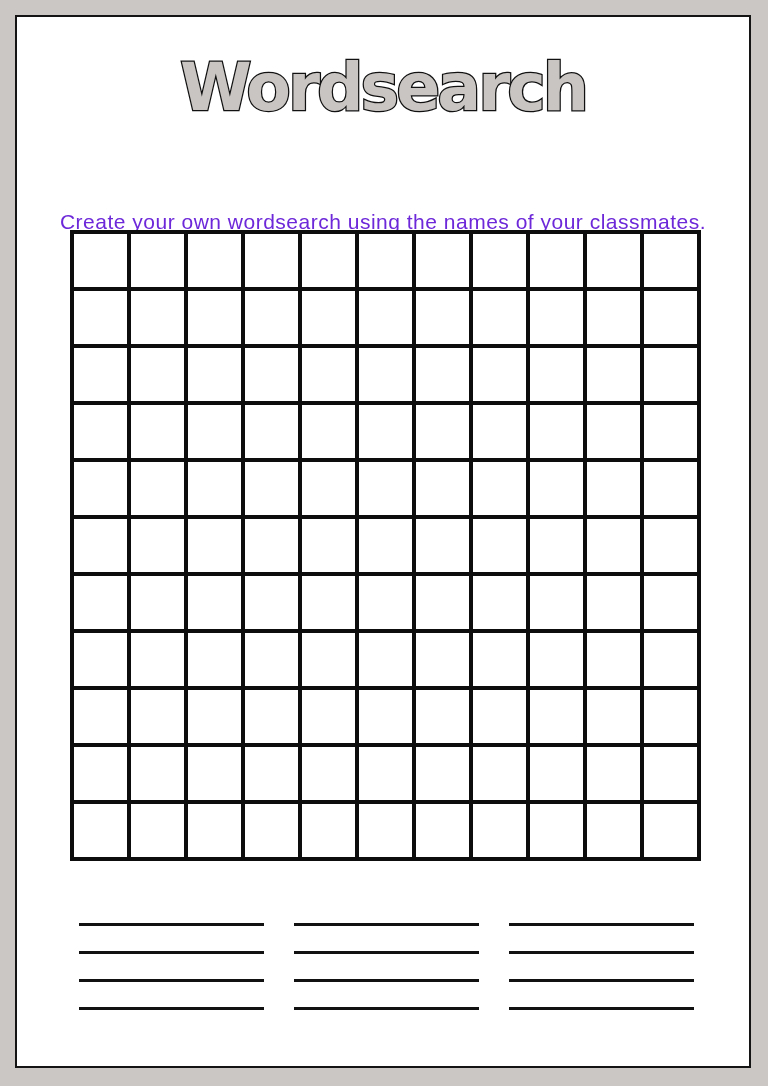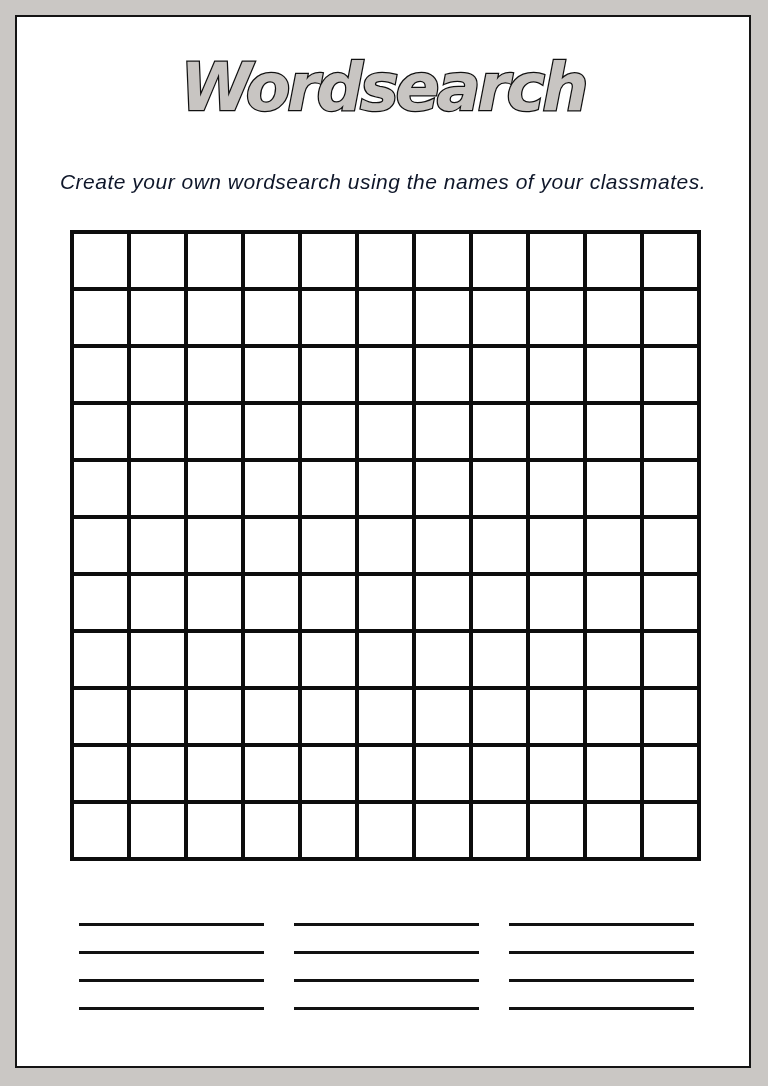--- a/index.html
+++ b/index.html
@@ -72,25 +72,25 @@
   .wline {
     width: 185px;
     height: 3px;
     margin-bottom: 25px;
   }
 </style>
 </head>
 <body>
 
 <div class="frame" style="background: rgb(202, 199, 196);">
-  <div class="page" style="background: rgb(255, 255, 255); border-color: rgb(20, 20, 20); font-style: italic;">
+  <div class="page" style="background: rgb(255, 255, 255); border-color: rgb(20, 20, 20);">
 
     <div class="title" style="color: rgb(200, 197, 194);">Wordsearch</div>
 
-    <div class="subtitle" style="color: #0f172a;">Create your own wordsearch using the names of your classmates.</div>
+    <div class="subtitle" style="color: #6d28d9; margin-top: 40px;">Create your own wordsearch using the names of your classmates.</div>
 
     <div class="grid" style="grid-template-columns: repeat(11, 57px); grid-template-rows: repeat(11, 57px); border-color: rgb(13, 13, 13);">
         <div class="cell" style="border-color: rgb(13, 13, 13);"></div>
         <div class="cell" style="border-color: rgb(13, 13, 13);"></div>
         <div class="cell" style="border-color: rgb(13, 13, 13);"></div>
         <div class="cell" style="border-color: rgb(13, 13, 13);"></div>
         <div class="cell" style="border-color: rgb(13, 13, 13);"></div>
         <div class="cell" style="border-color: rgb(13, 13, 13);"></div>
         <div class="cell" style="border-color: rgb(13, 13, 13);"></div>
         <div class="cell" style="border-color: rgb(13, 13, 13);"></div>

